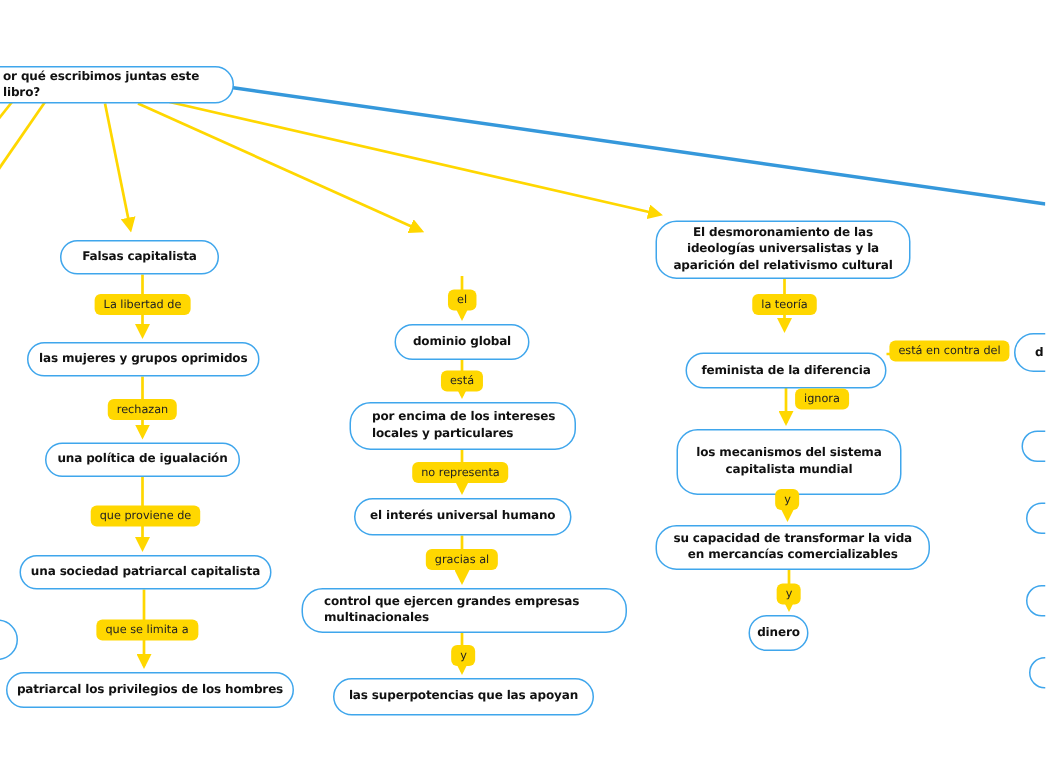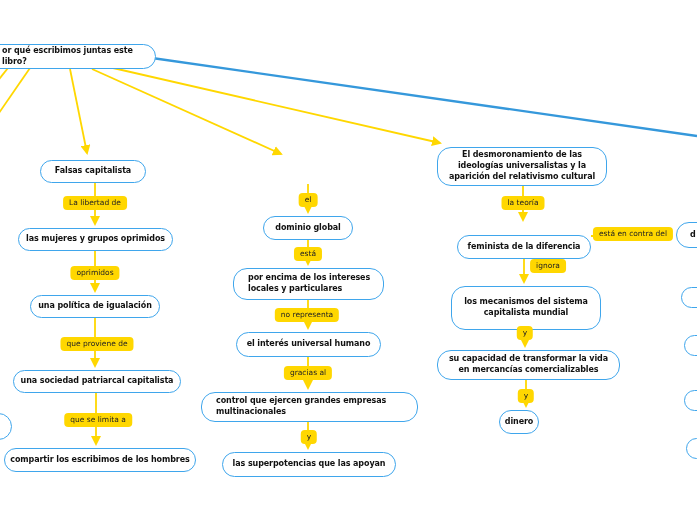--- a/index.html
+++ b/index.html
@@ -78,21 +78,21 @@
       <line x1="524" y1="248" x2="524" y2="282" stroke="#FFD700" stroke-width="1.8" marker-end="url(#arrow-yellow)"></line>
       <line x1="525" y1="316" x2="525" y2="346" stroke="#FFD700" stroke-width="1.8" marker-end="url(#arrow-yellow)"></line>
       <line x1="526" y1="380" x2="526" y2="406" stroke="#FFD700" stroke-width="1.8" marker-end="url(#arrow-yellow)"></line>
       <line x1="591" y1="236" x2="671" y2="236" stroke="#FFD700" stroke-width="1.8" marker-end="url(#arrow-yellow)"></line>
     </svg>
 <div class="node left" style="left: -36px; top: 44px; width: 192px; height: 25px; padding-left: 37px;">or qué escribimos juntas este libro?</div>
     <div class="node" style="left: 40px; top: 160px; width: 106px; height: 23px;">Falsas capitalista</div>
     <div class="node" style="left: 18px; top: 228px; width: 155px; height: 23px;">las mujeres y grupos oprimidos</div>
     <div class="node" style="left: 30px; top: 295px; width: 130px; height: 23px;">una política de igualación</div>
     <div class="node" style="left: 13px; top: 370px; width: 168px; height: 23px;">una sociedad patriarcal capitalista</div>
-    <div class="node" style="left: 4px; top: 448px; width: 192px; height: 24px;">compartir los escribimos de los hombres</div>
+    <div class="node" style="left: 4px; top: 448px; width: 192px; height: 24px;">patriarcal los privilegios de los hombres</div>
     <div class="node" style="left: 263px; top: 216px; width: 90px; height: 24px;">dominio global</div>
     <div class="node left" style="left: 233px; top: 268px; width: 151px; height: 32px;">por encima de los intereses
 locales y particulares</div>
     <div class="node" style="left: 236px; top: 332px; width: 145px; height: 25px;">el interés universal humano</div>
     <div class="node left" style="left: 201px; top: 392px; width: 217px; height: 30px;">control que ejercen grandes empresas
 multinacionales</div>
     <div class="node" style="left: 222px; top: 452px; width: 174px; height: 25px;">las superpotencias que las apoyan</div>
     <div class="node" style="left: 437px; top: 147px; width: 170px; height: 39px;">El desmoronamiento de las
 ideologías universalistas y la
 aparición del relativismo cultural</div>
@@ -102,21 +102,21 @@
     <div class="node" style="left: 437px; top: 350px; width: 183px; height: 30px;">su capacidad de transformar la vida
 en mercancías comercializables</div>
     <div class="node" style="left: 499px; top: 410px; width: 40px; height: 24px;">dinero</div>
     <div class="node left" style="left: 676px; top: 222px; width: 70px; height: 26px; padding-left: 13px;">d</div>
     <div class="node" style="left: 681px; top: 287px; width: 40px; height: 21px;"></div>
     <div class="node" style="left: 684px; top: 335px; width: 40px; height: 21px;"></div>
     <div class="node" style="left: 684px; top: 390px; width: 40px; height: 21px;"></div>
     <div class="node" style="left: 686px; top: 438px; width: 40px; height: 21px;"></div>
     <div class="node" style="left: -30px; top: 413px; width: 42px; height: 27px;"></div>
     <div class="edge-label" style="left: 95px; top: 196px;">La libertad de</div>
-    <div class="edge-label" style="left: 95px; top: 266px;">oprimidos</div>
+    <div class="edge-label" style="left: 95px; top: 266px;">rechazan</div>
     <div class="edge-label" style="left: 97px; top: 337px;">que proviene de</div>
     <div class="edge-label" style="left: 98px; top: 413px;">que se limita a</div>
     <div class="edge-label" style="left: 308px; top: 193px;">el</div>
     <div class="edge-label" style="left: 308px; top: 247px;">está</div>
     <div class="edge-label" style="left: 307px; top: 308px;">no representa</div>
     <div class="edge-label" style="left: 308px; top: 366px;">gracias al</div>
     <div class="edge-label" style="left: 309px; top: 430px;">y</div>
     <div class="edge-label" style="left: 523px; top: 196px;">la teoría</div>
     <div class="edge-label" style="left: 633px; top: 227px;">está en contra del</div>
     <div class="edge-label" style="left: 548px; top: 259px;">ignora</div>

